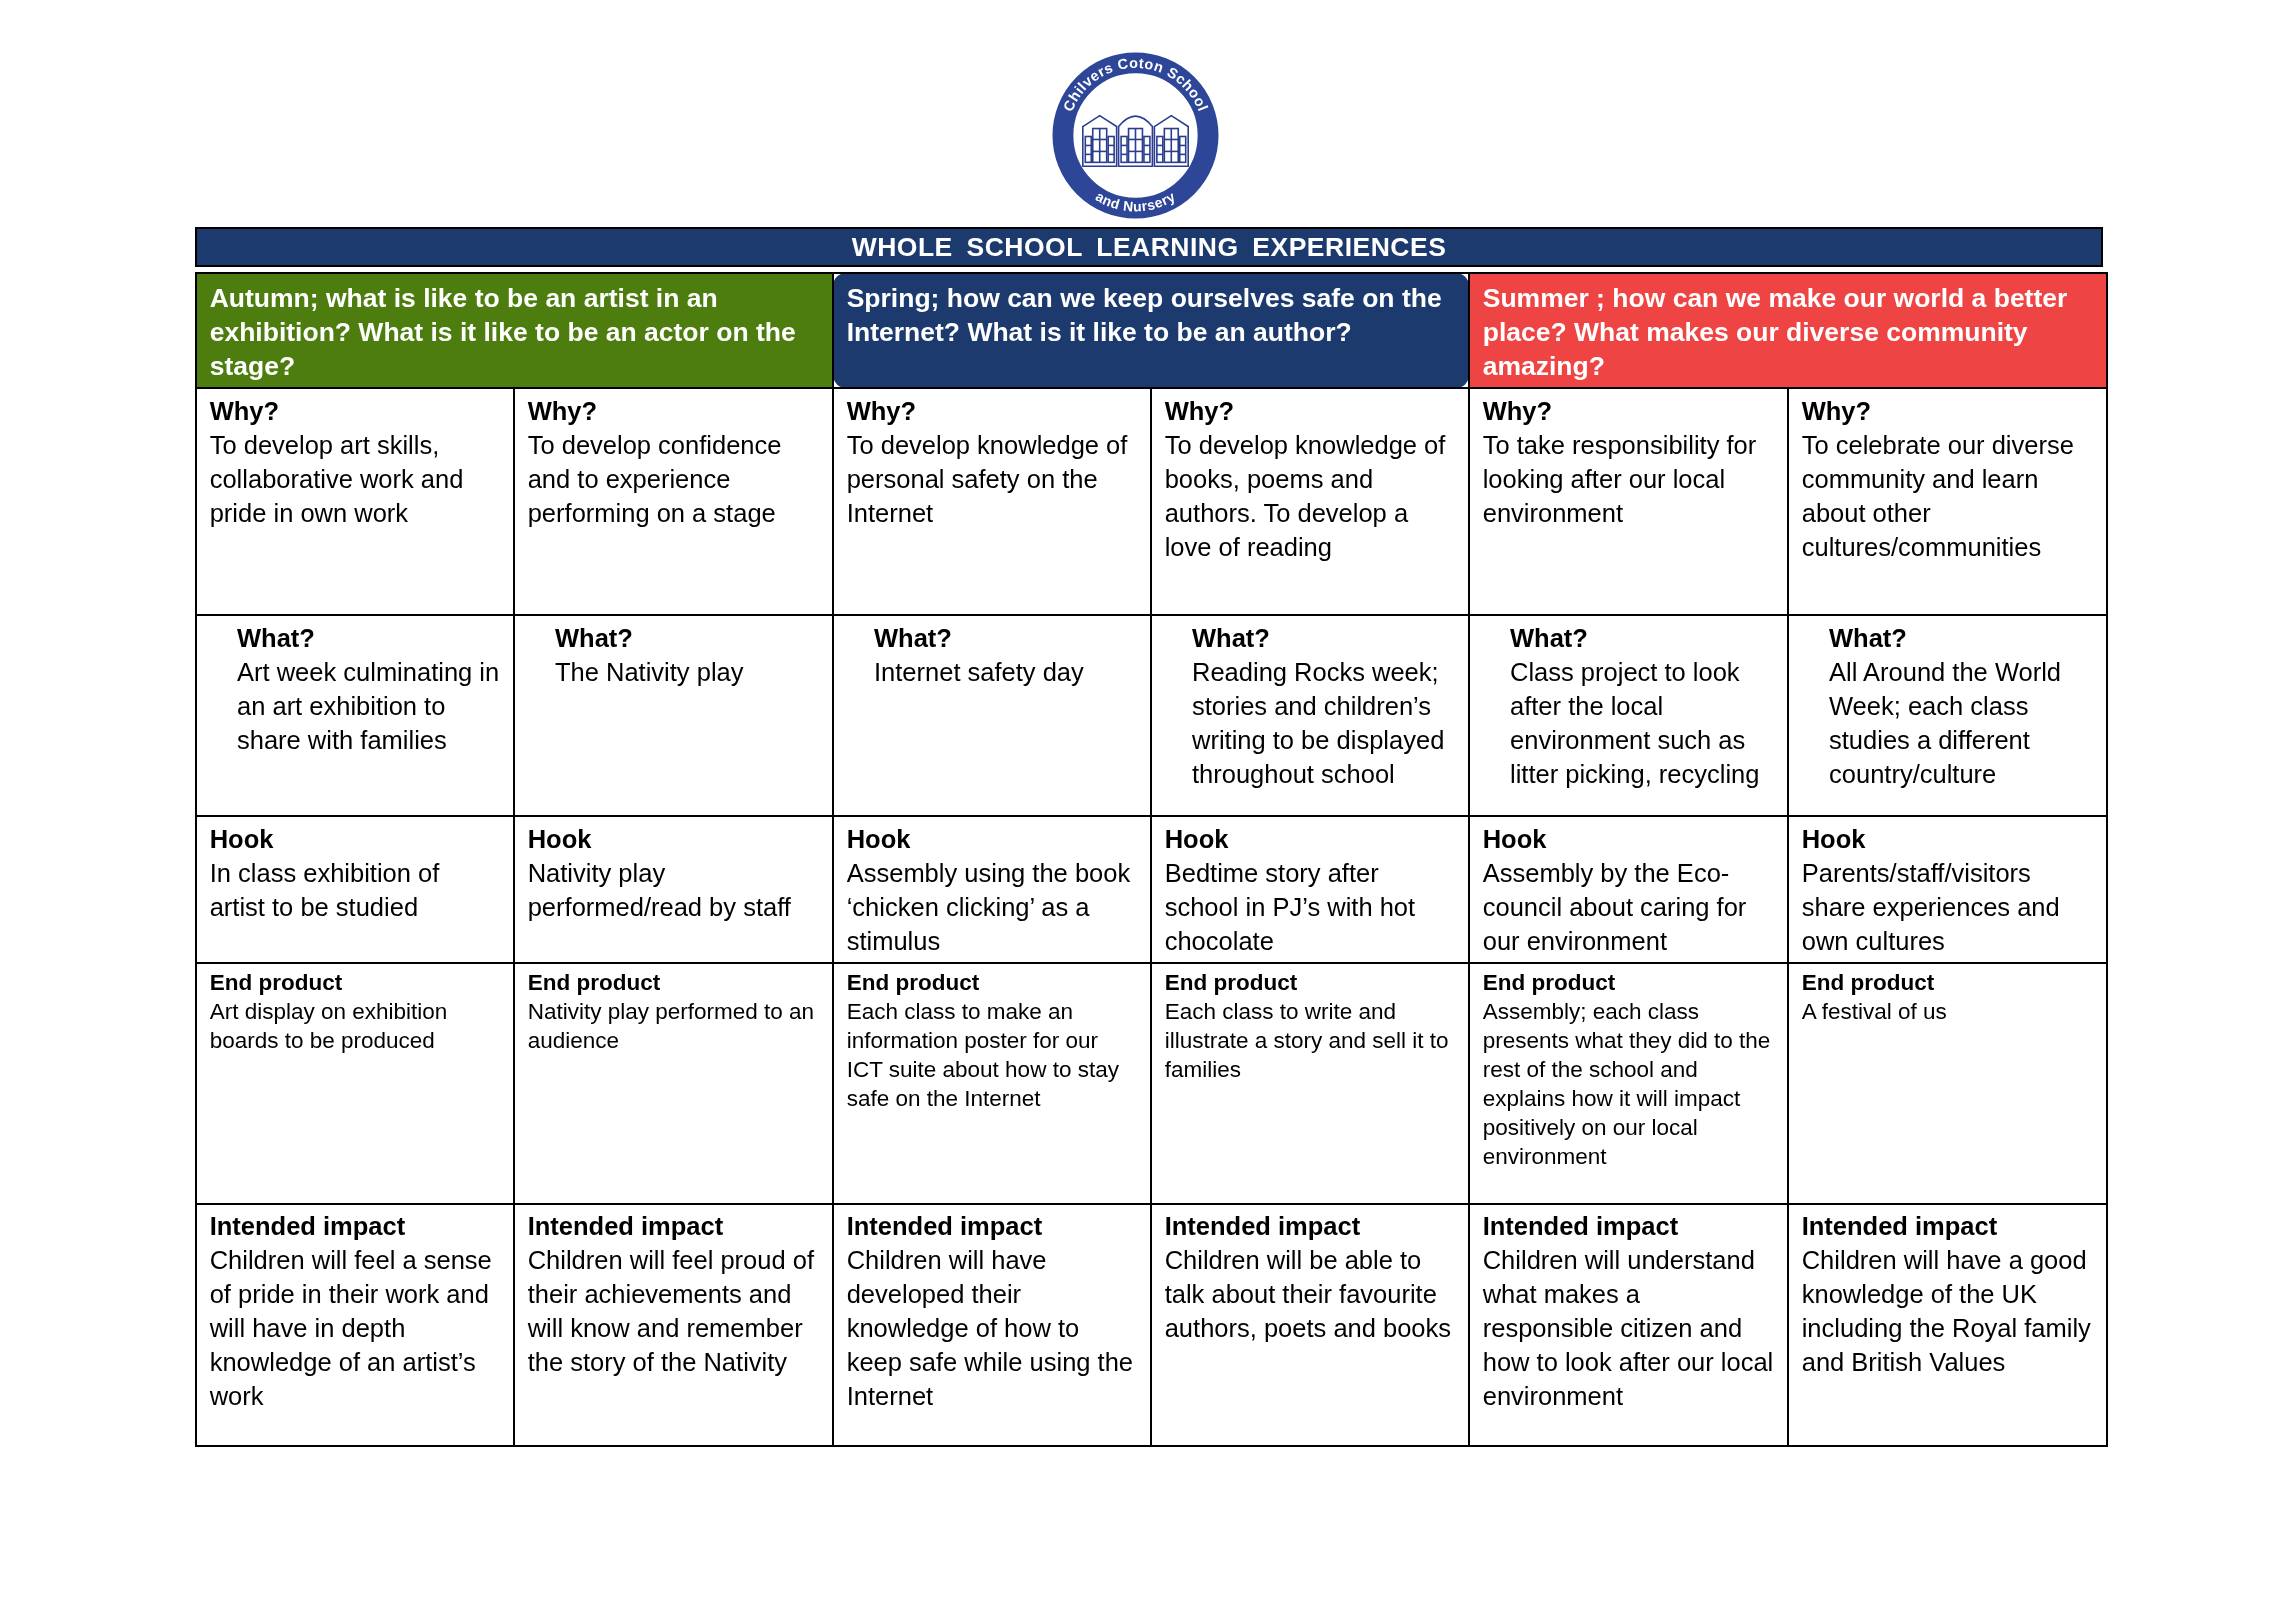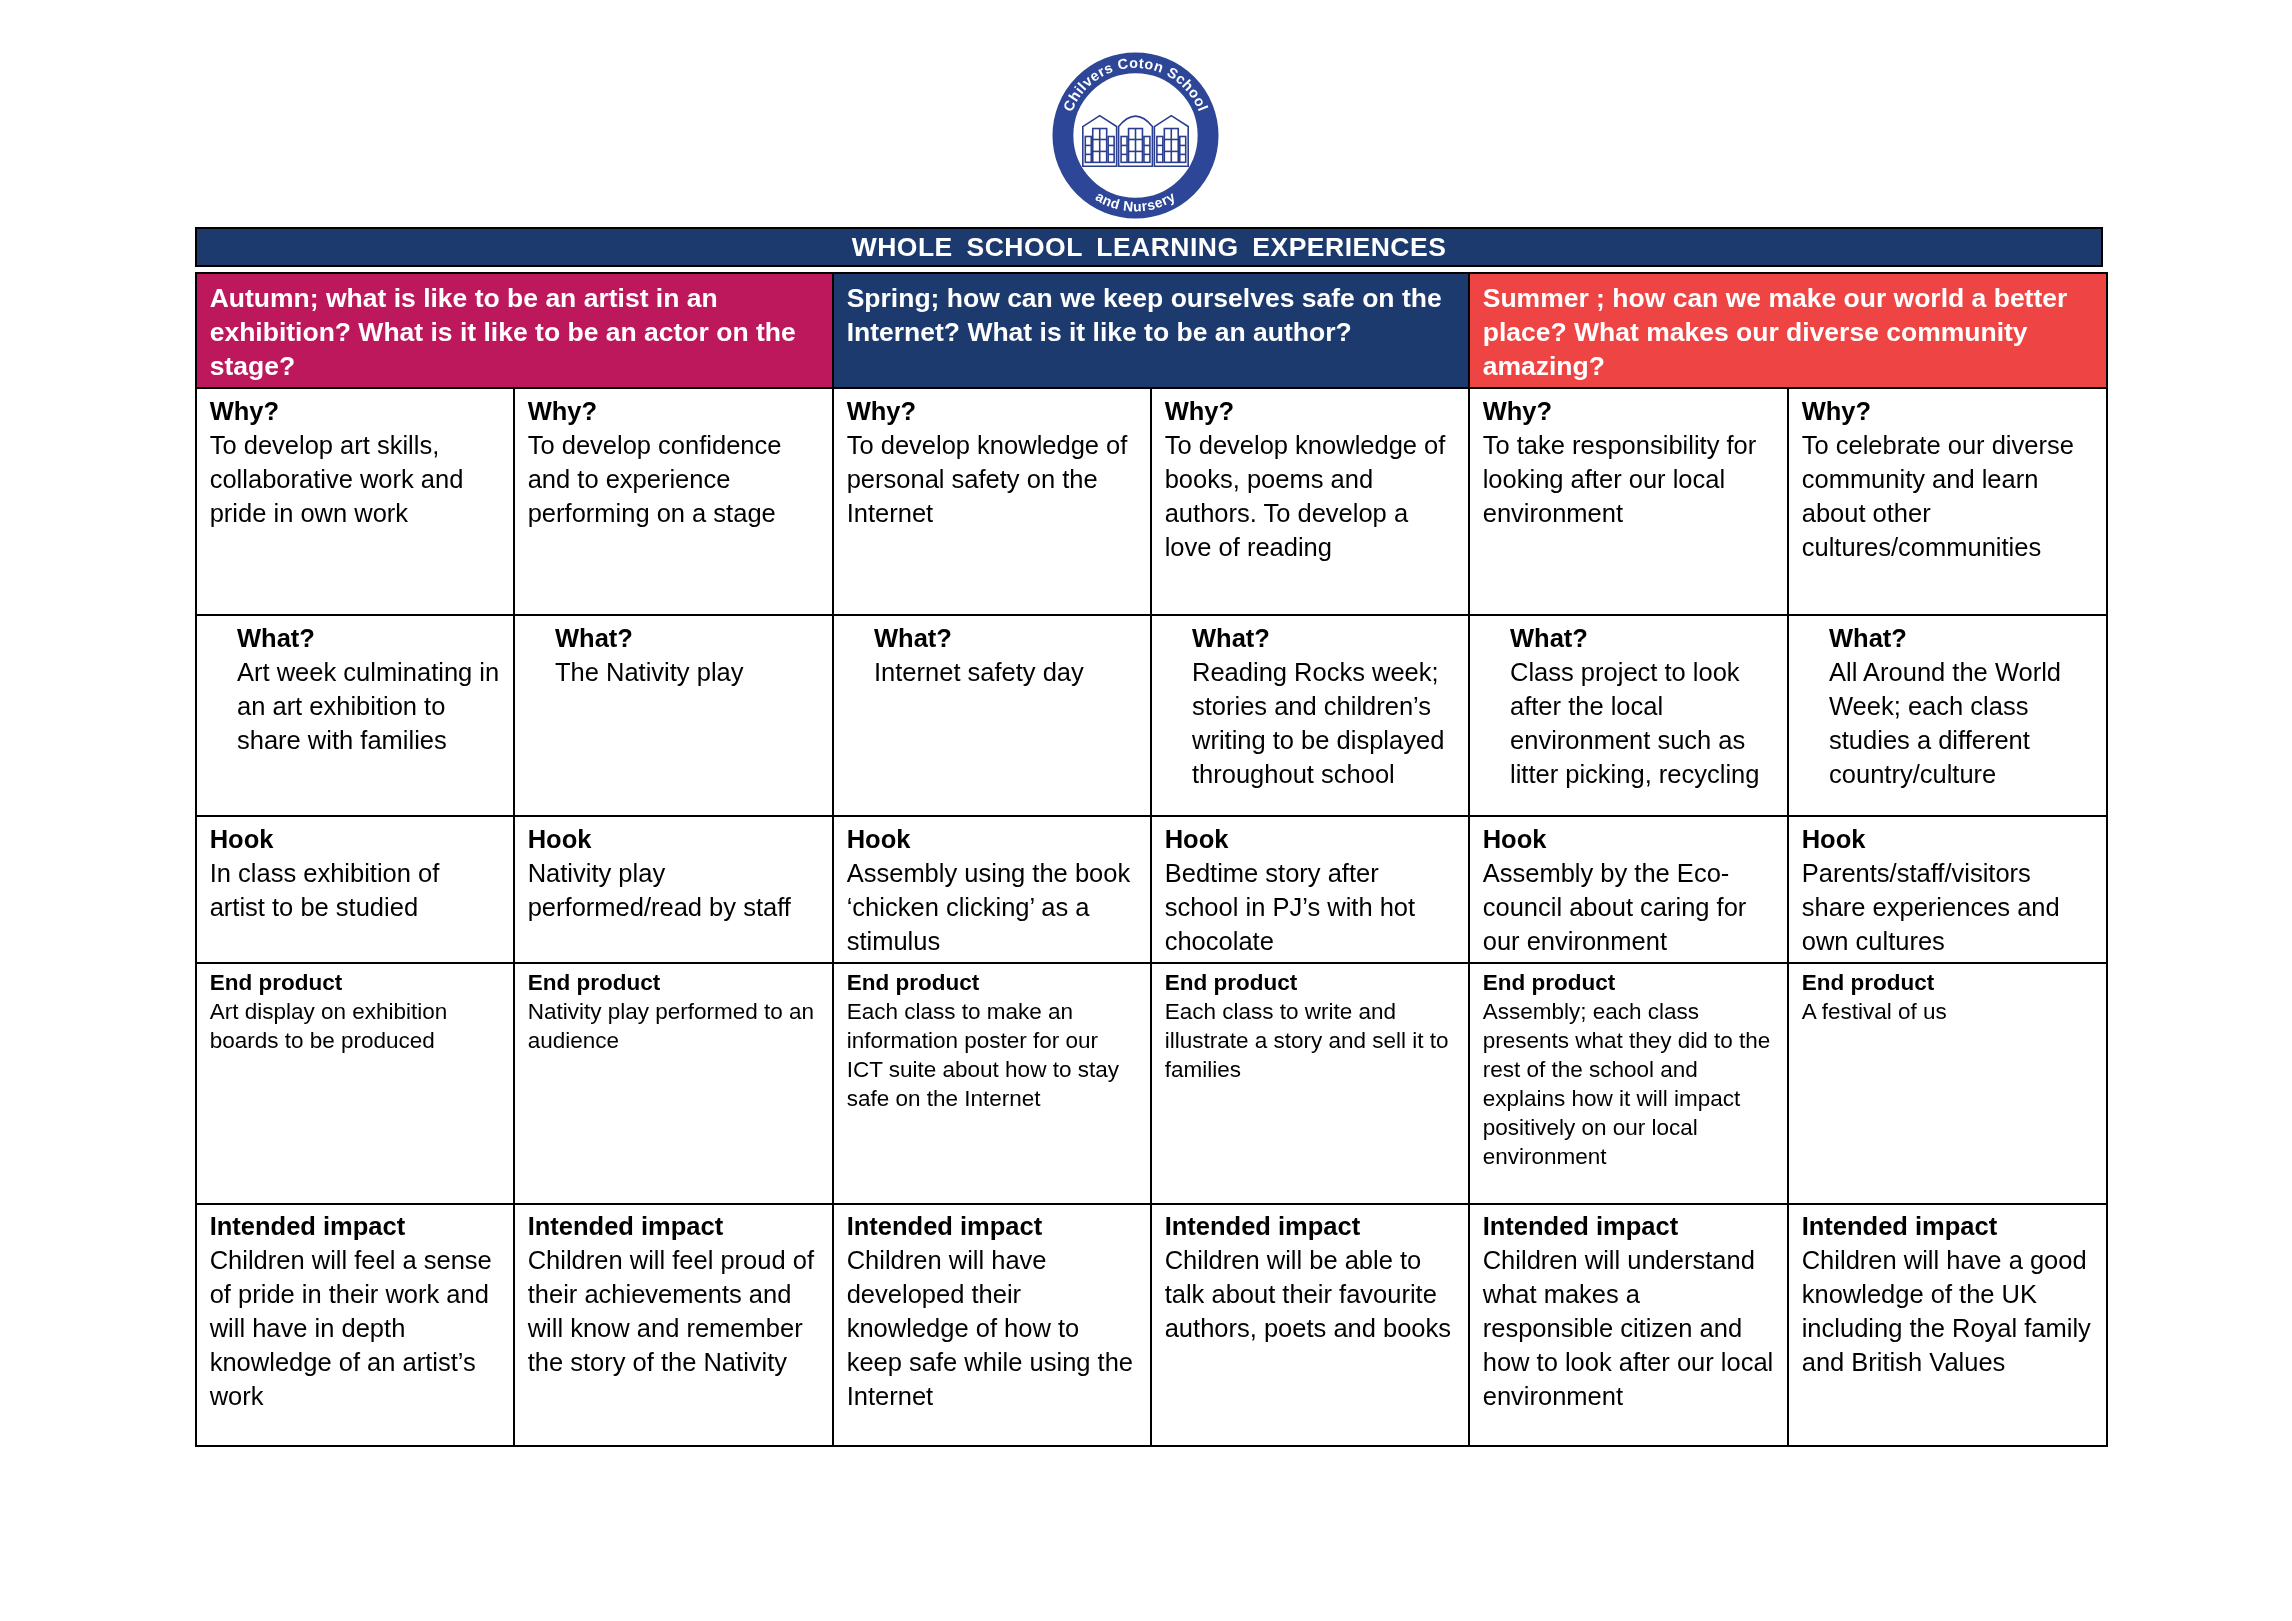--- a/index.html
+++ b/index.html
@@ -140,22 +140,22 @@
   <colgroup>
     <col style="width:318px">
       <col style="width:319px">
       <col style="width:318px">
     <col style="width:318px">
       <col style="width:319px">
       <col style="width:319px">
   </colgroup>
   <tbody>
     <tr class="season-row">
-      <td colspan="2" class="header-fill" style="background-color: #be185d;">Autumn; what is like to be an artist in an exhibition? What is it like to be an actor on the stage?</td>
-      <td colspan="2" class="header-fill" style="background-color: rgb(28, 58, 109);">Spring; how can we keep ourselves safe on the Internet?  What is it like to be an author?</td>
+      <td colspan="2" class="header-fill" style="background-color: #4d7c0f;">Autumn; what is like to be an artist in an exhibition? What is it like to be an actor on the stage?</td>
+      <td colspan="2" class="header-fill" style="background-color: rgb(28, 58, 109); border-radius: 13px;">Spring; how can we keep ourselves safe on the Internet?  What is it like to be an author?</td>
       <td colspan="2" class="header-fill" style="background-color: #ef4444;">Summer ; how can we make our world a better place? What makes our diverse community amazing?</td>
     </tr>
 
     <tr class="r-why">
       <td>
           <div class="cell-head">Why?</div>
           <div class="cell-body">To develop art skills, collaborative work and pride in own work</div>
         </td>
       <td>
           <div class="cell-head">Why?</div>

